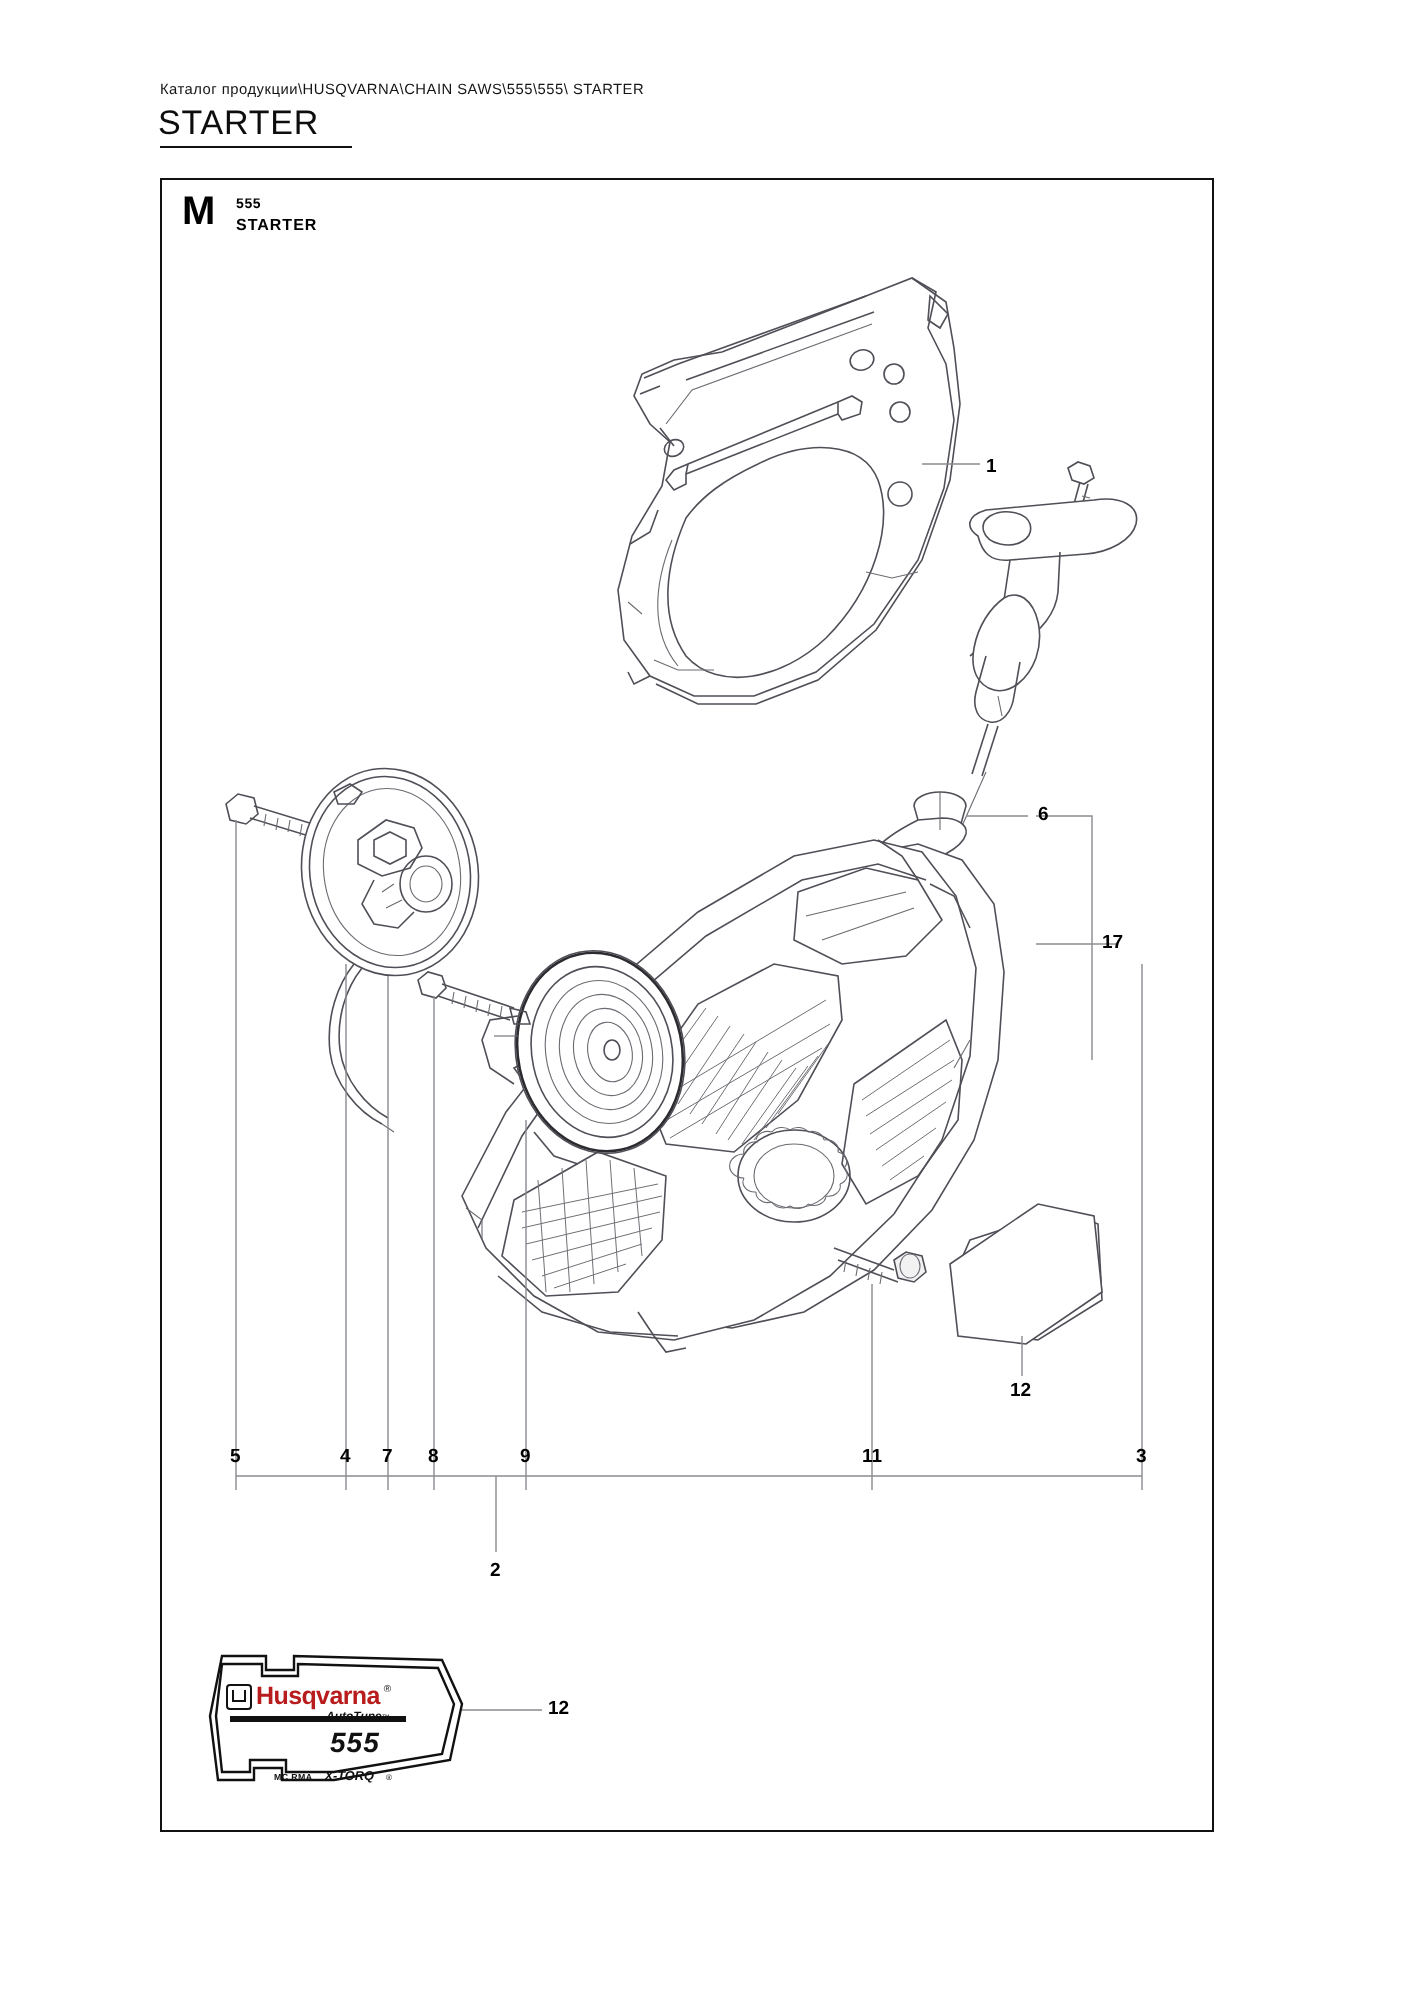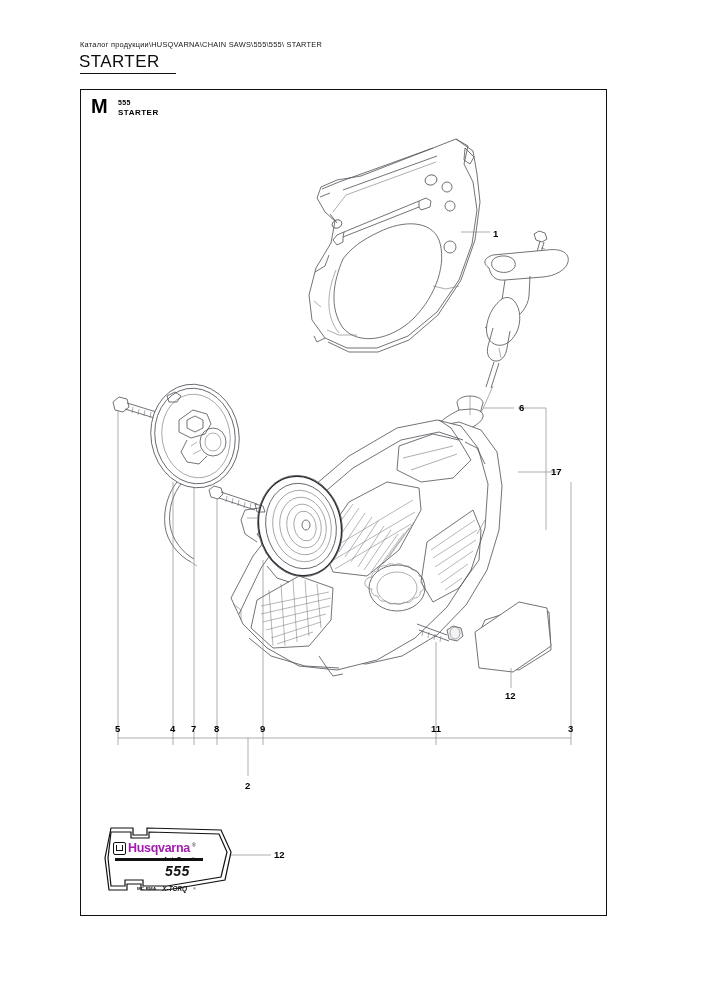--- a/index.html
+++ b/index.html
@@ -385,21 +385,21 @@
         <path class="lead" d="M150 765 L190 765"></path>
       </g>
 
     </svg>
 
     <div style="position:absolute;left:26px;top:749px;width:130px;height:56px;">
       <div style="position:absolute;left:6px;top:2px;display:flex;align-items:center;gap:2px;">
         <span style="display:inline-block;width:11px;height:11px;border:1.1px solid #111;border-radius:2px;position:relative;">
           <span style="position:absolute;left:2px;top:2px;width:5px;height:5px;border-left:1px solid #111;border-right:1px solid #111;border-bottom:1px solid #111;"></span>
         </span>
-        <span class="decal-text" style="font-size:12.5px;font-weight:bold;letter-spacing:-0.3px;color:#a21caf;">Husqvarna</span>
+        <span class="decal-text" style="font-size:12.5px;font-weight:bold;letter-spacing:-0.3px;color:#b91c1c;">Husqvarna</span>
         <span class="decal-text" style="font-size:5px;color:#111;align-self:flex-start;margin-top:1px;">®</span>
       </div>
       <div style="position:absolute;left:8px;top:19px;width:88px;height:2.6px;background:#111;"></div>
       <div style="position:absolute;left:56px;top:17px;display:flex;align-items:flex-start;">
         <span class="decal-text" style="font-size:6px;font-style:italic;font-weight:bold;color:#111;">AutoTune</span>
         <span class="decal-text" style="font-size:4px;color:#111;">™</span>
       </div>
       <div class="decal-text" style="position:absolute;left:58px;top:24px;font-size:14px;font-weight:bold;font-style:italic;letter-spacing:0.5px;color:#111;">555</div>
       <div style="position:absolute;left:30px;top:46px;display:flex;align-items:center;gap:6px;">
         <span class="decal-text" style="font-size:4.4px;font-weight:bold;color:#111;letter-spacing:0.2px;">MC RMA</span>

